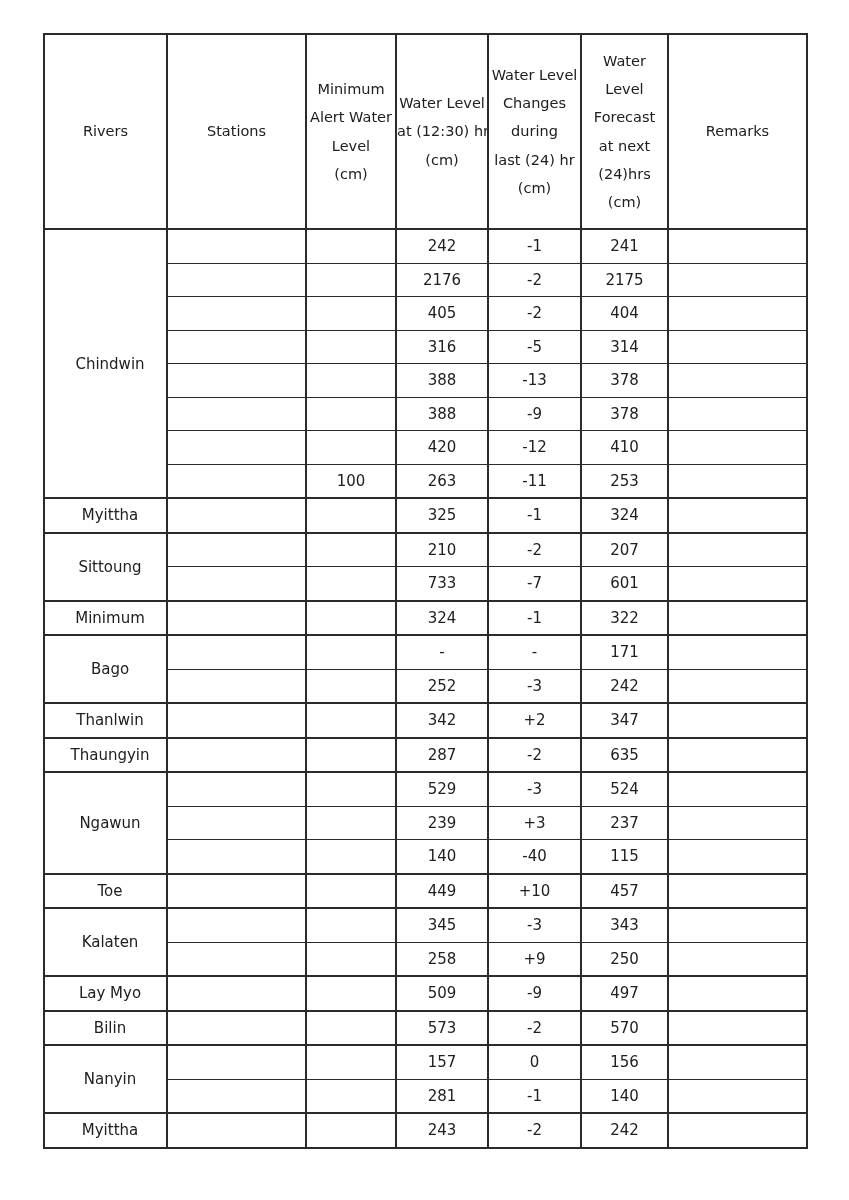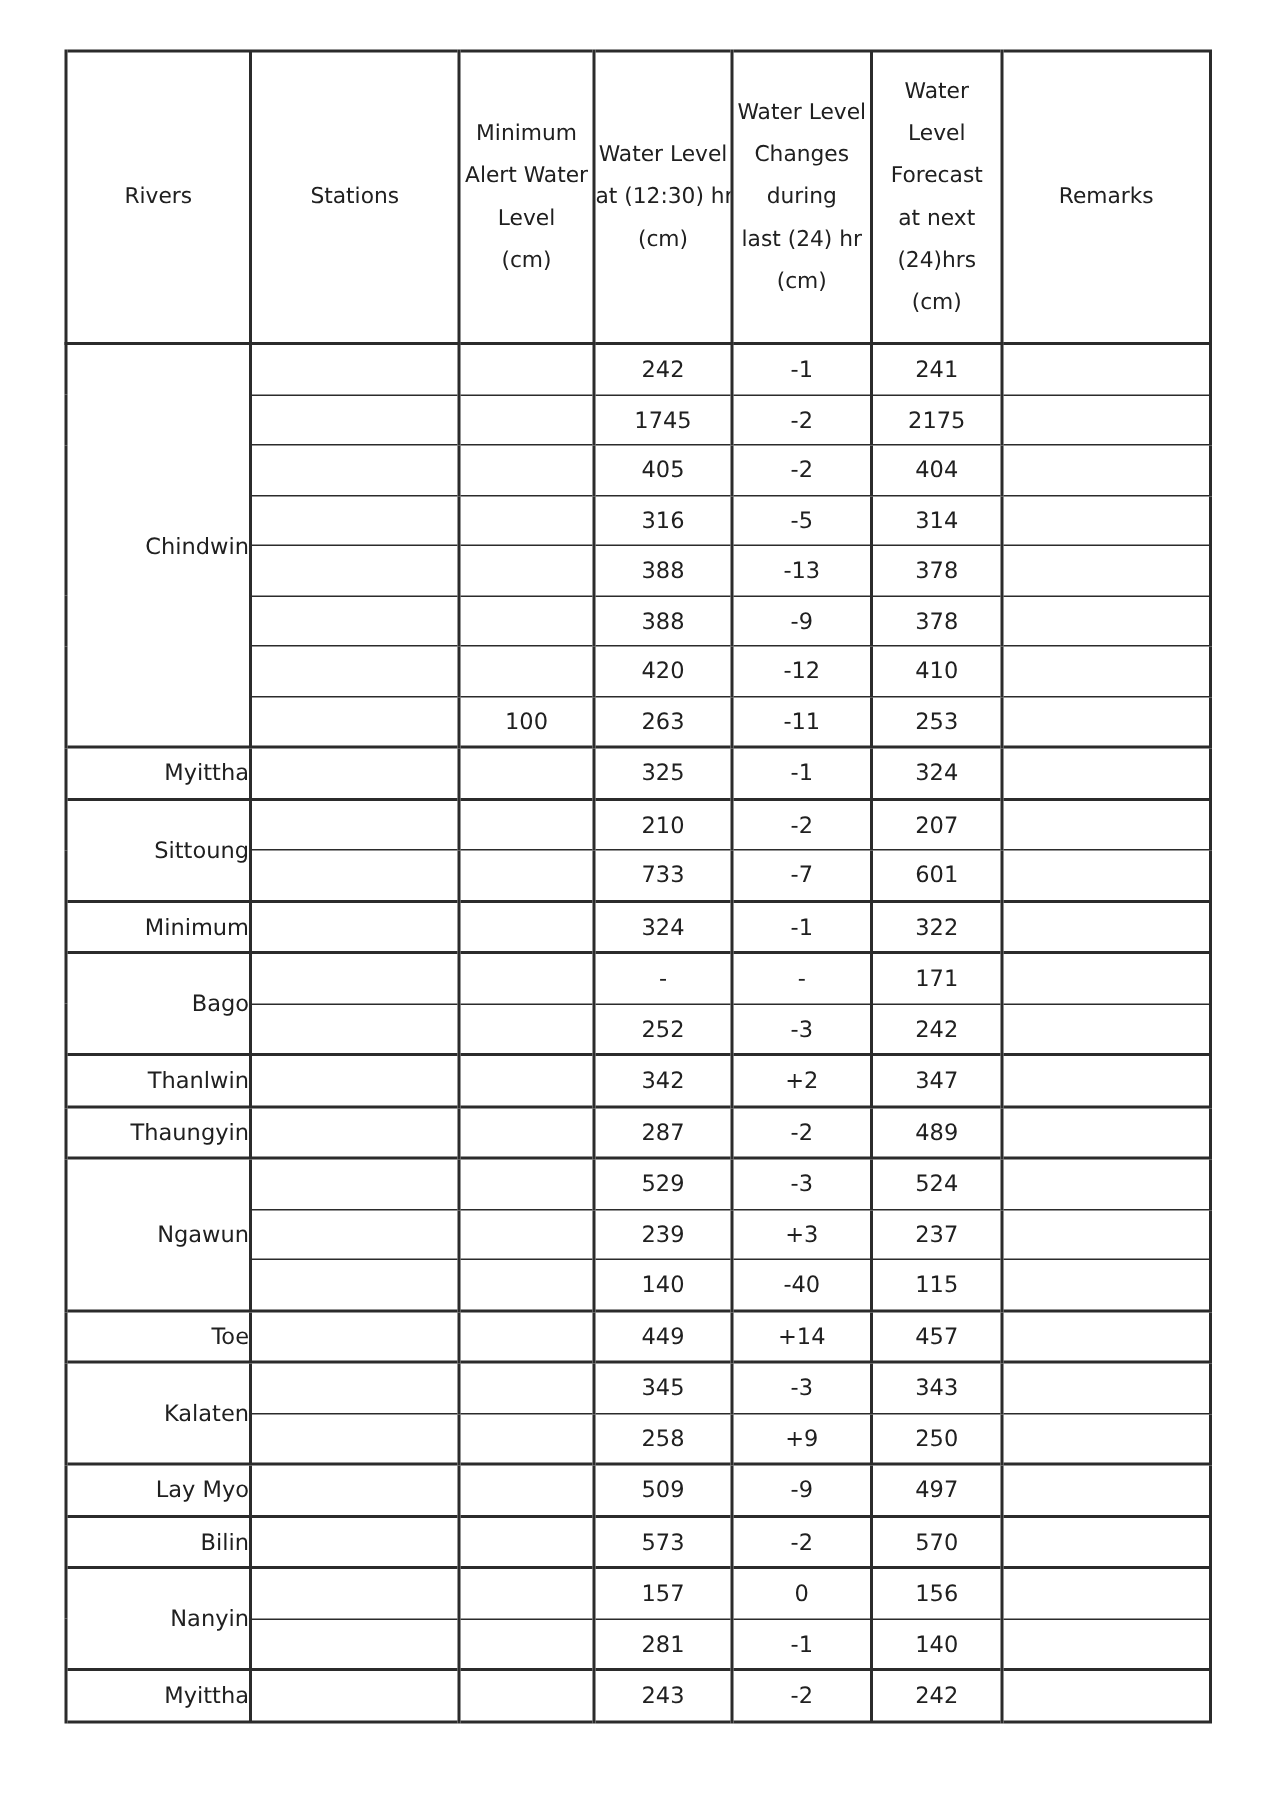--- a/index.html
+++ b/index.html
@@ -46,21 +46,21 @@
   .wl-table tbody td {
     height: 32.5px;
     text-align: center;
     white-space: nowrap;
   }
   .wl-table tbody tr.group-start td {
     border-top-width: 2px;
   }
   .wl-table td.cell-river,
   .wl-table td.cell-station {
-    text-align: right;
+    text-align: center;
     padding-left: 9px;
   }
   .wl-table td.cell-station {
     padding-left: 11px;
   }
 </style>
 </head>
 <body>
 
 <div class="page">
@@ -105,21 +105,21 @@
           <td class="cell-station"></td>
           <td class="cell-num"></td>
           <td class="cell-num">242</td>
           <td class="cell-num">-1</td>
           <td class="cell-num">241</td>
           <td class="cell-remarks"></td>
         </tr>
         <tr>
           <td class="cell-station"></td>
           <td class="cell-num"></td>
-          <td class="cell-num">1745</td>
+          <td class="cell-num">2176</td>
           <td class="cell-num">-2</td>
           <td class="cell-num">2175</td>
           <td class="cell-remarks"></td>
         </tr>
         <tr>
           <td class="cell-station"></td>
           <td class="cell-num"></td>
           <td class="cell-num">405</td>
           <td class="cell-num">-2</td>
           <td class="cell-num">404</td>
@@ -225,21 +225,21 @@
           <td class="cell-num">+2</td>
           <td class="cell-num">347</td>
           <td class="cell-remarks"></td>
         </tr>
         <tr class="group-start">
           <td class="cell-river" rowspan="1">Thaungyin</td>
           <td class="cell-station"></td>
           <td class="cell-num"></td>
           <td class="cell-num">287</td>
           <td class="cell-num">-2</td>
-          <td class="cell-num">489</td>
+          <td class="cell-num">635</td>
           <td class="cell-remarks"></td>
         </tr>
         <tr class="group-start">
           <td class="cell-river" rowspan="3">Ngawun</td>
           <td class="cell-station"></td>
           <td class="cell-num"></td>
           <td class="cell-num">529</td>
           <td class="cell-num">-3</td>
           <td class="cell-num">524</td>
           <td class="cell-remarks"></td>
@@ -258,21 +258,21 @@
           <td class="cell-num">140</td>
           <td class="cell-num">-40</td>
           <td class="cell-num">115</td>
           <td class="cell-remarks"></td>
         </tr>
         <tr class="group-start">
           <td class="cell-river" rowspan="1">Toe</td>
           <td class="cell-station"></td>
           <td class="cell-num"></td>
           <td class="cell-num">449</td>
-          <td class="cell-num">+14</td>
+          <td class="cell-num">+10</td>
           <td class="cell-num">457</td>
           <td class="cell-remarks"></td>
         </tr>
         <tr class="group-start">
           <td class="cell-river" rowspan="2">Kalaten</td>
           <td class="cell-station"></td>
           <td class="cell-num"></td>
           <td class="cell-num">345</td>
           <td class="cell-num">-3</td>
           <td class="cell-num">343</td>

